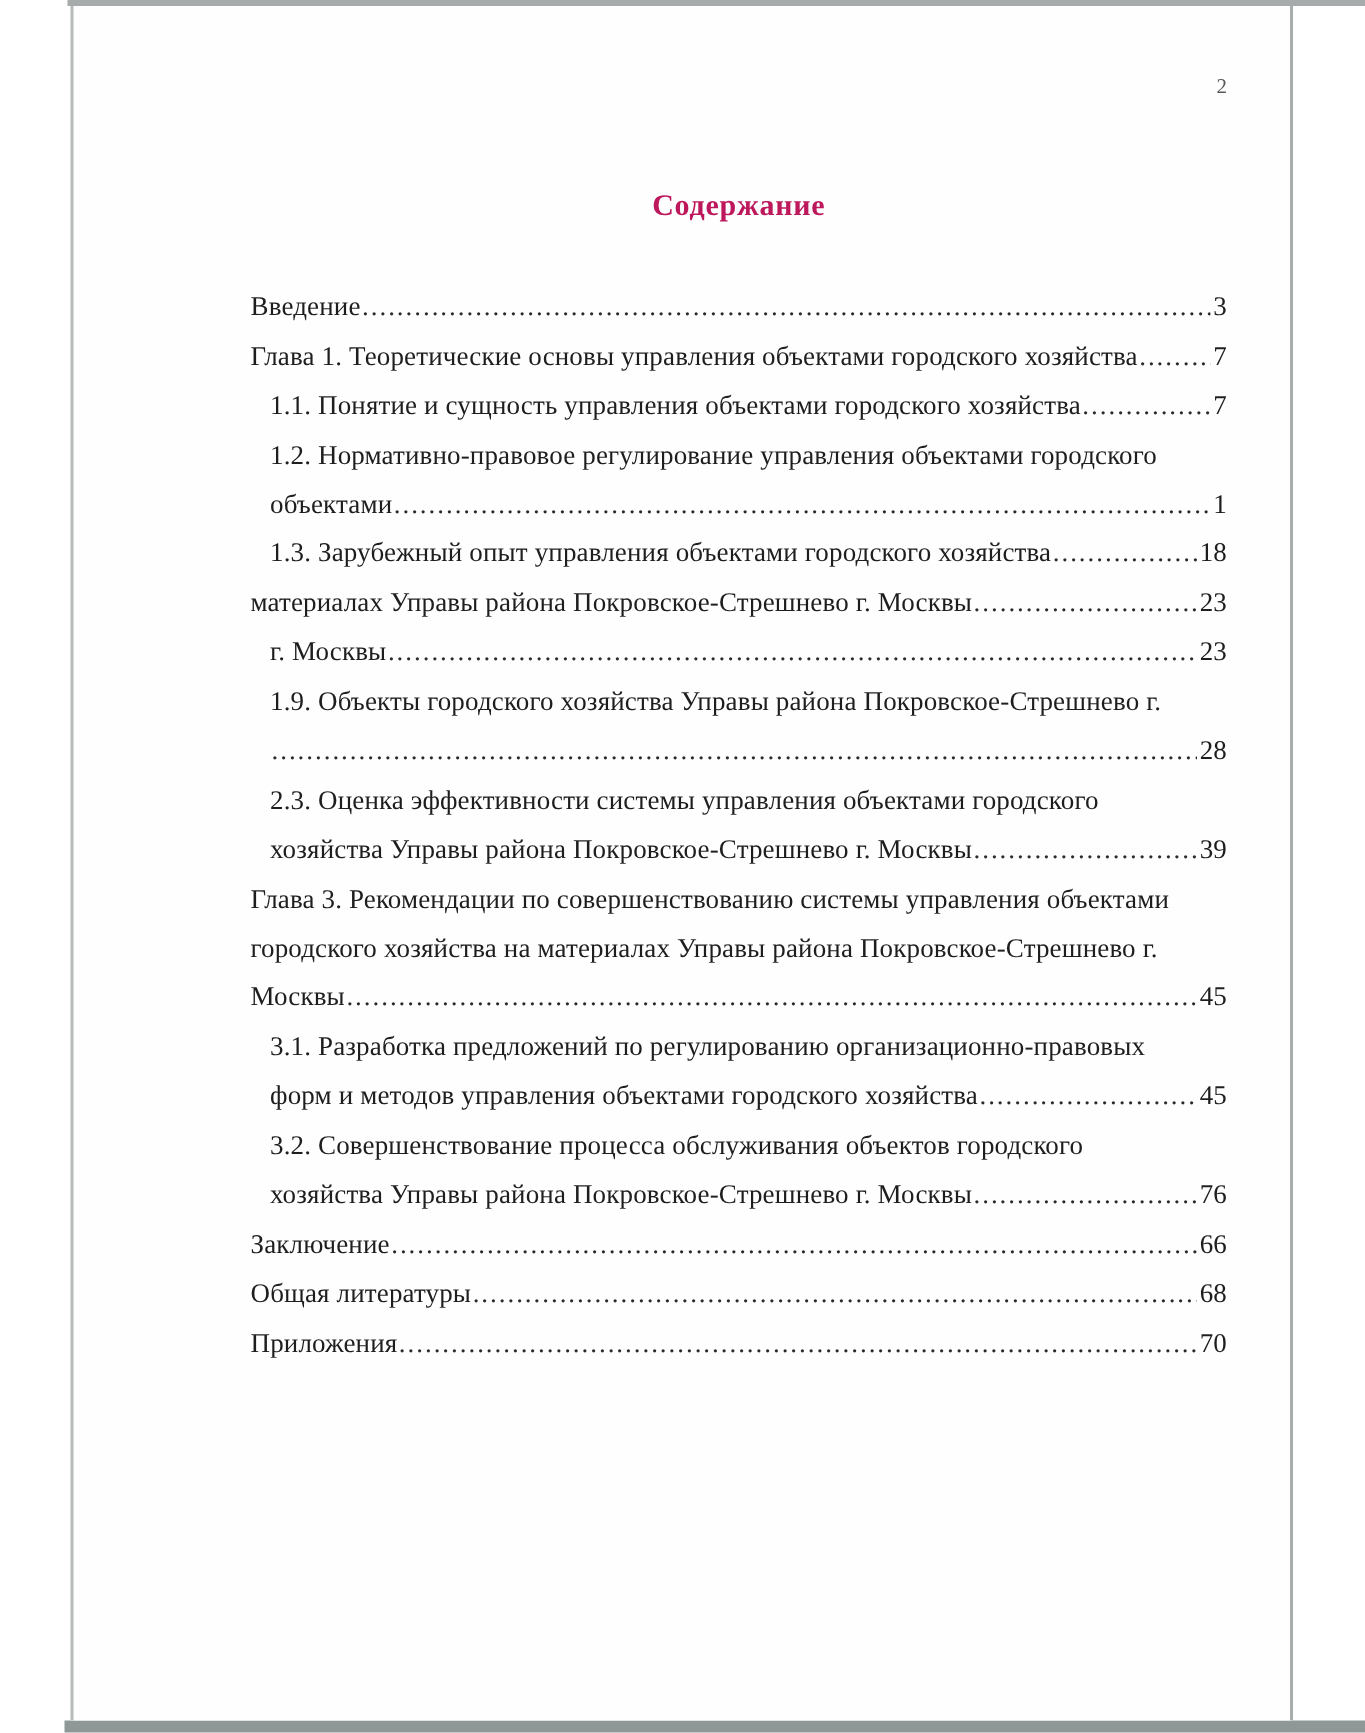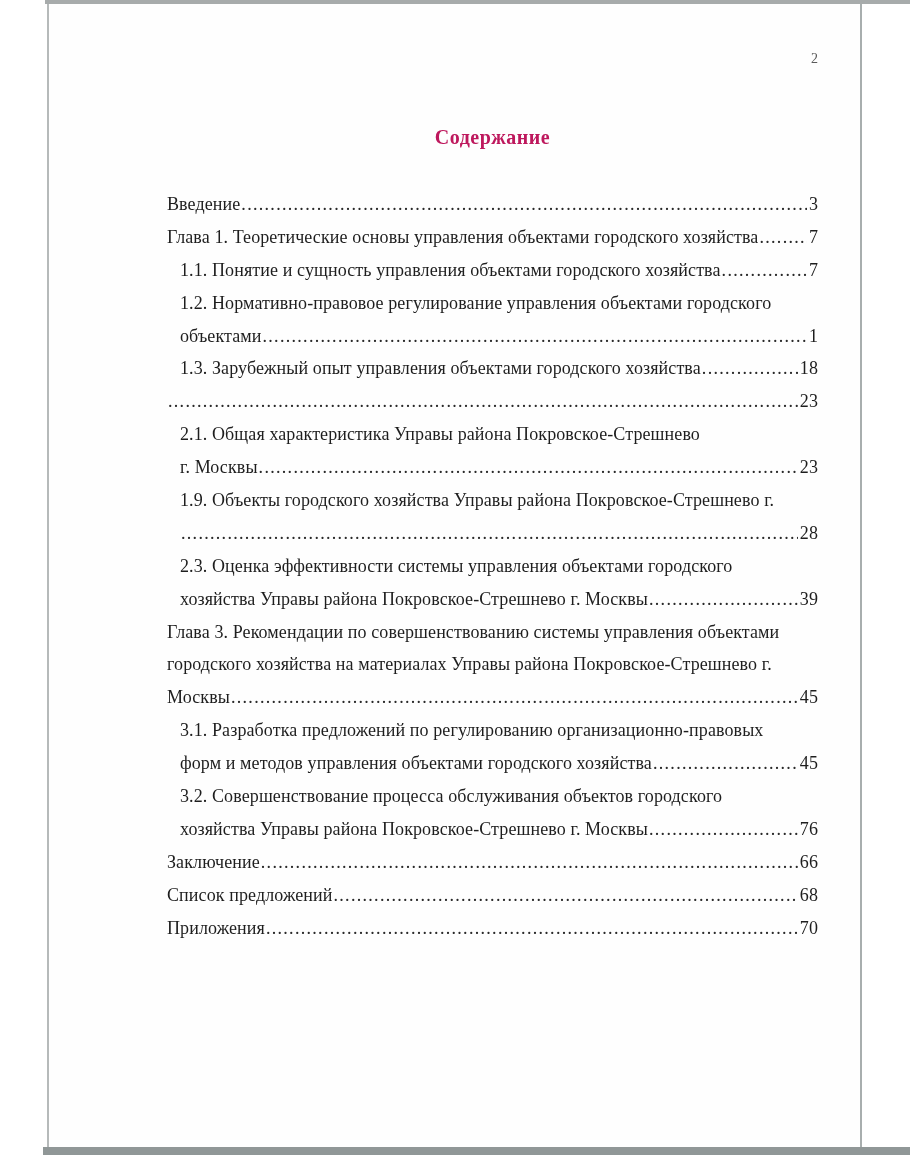--- a/index.html
+++ b/index.html
@@ -102,25 +102,23 @@
         <span class="toc-text">объектами</span>
         <span class="toc-leader">............................................................................................................................................................................................................................</span>
         <span class="toc-pagenum">1</span>
       </div>
       <div class="toc-line indent">
         <span class="toc-text">1.3. Зарубежный опыт управления объектами городского хозяйства</span>
         <span class="toc-leader">............................................................................................................................................................................................................................</span>
         <span class="toc-pagenum">18</span>
       </div>
       <div class="toc-line">
+        <span class="toc-text">материалах Управы района Покровское-Стрешнево г. Москвы</span>
         <span class="toc-leader">............................................................................................................................................................................................................................</span>
         <span class="toc-pagenum">23</span>
-      </div>
-      <div class="toc-line indent">
-        <span class="toc-text">2.1. Общая характеристика Управы района Покровское-Стрешнево</span>
       </div>
       <div class="toc-line indent">
         <span class="toc-text">г. Москвы</span>
         <span class="toc-leader">............................................................................................................................................................................................................................</span>
         <span class="toc-pagenum">23</span>
       </div>
       <div class="toc-line indent">
         <span class="toc-text">1.9. Объекты городского хозяйства Управы района Покровское-Стрешнево г.</span>
       </div>
       <div class="toc-line indent">
@@ -161,21 +159,21 @@
         <span class="toc-text">хозяйства Управы района Покровское-Стрешнево г. Москвы</span>
         <span class="toc-leader">............................................................................................................................................................................................................................</span>
         <span class="toc-pagenum">76</span>
       </div>
       <div class="toc-line">
         <span class="toc-text">Заключение</span>
         <span class="toc-leader">............................................................................................................................................................................................................................</span>
         <span class="toc-pagenum">66</span>
       </div>
       <div class="toc-line">
-        <span class="toc-text">Список предложений</span>
+        <span class="toc-text">Общая литературы</span>
         <span class="toc-leader">............................................................................................................................................................................................................................</span>
         <span class="toc-pagenum">68</span>
       </div>
       <div class="toc-line">
         <span class="toc-text">Приложения</span>
         <span class="toc-leader">............................................................................................................................................................................................................................</span>
         <span class="toc-pagenum">70</span>
       </div>
     </div>
 </div>

